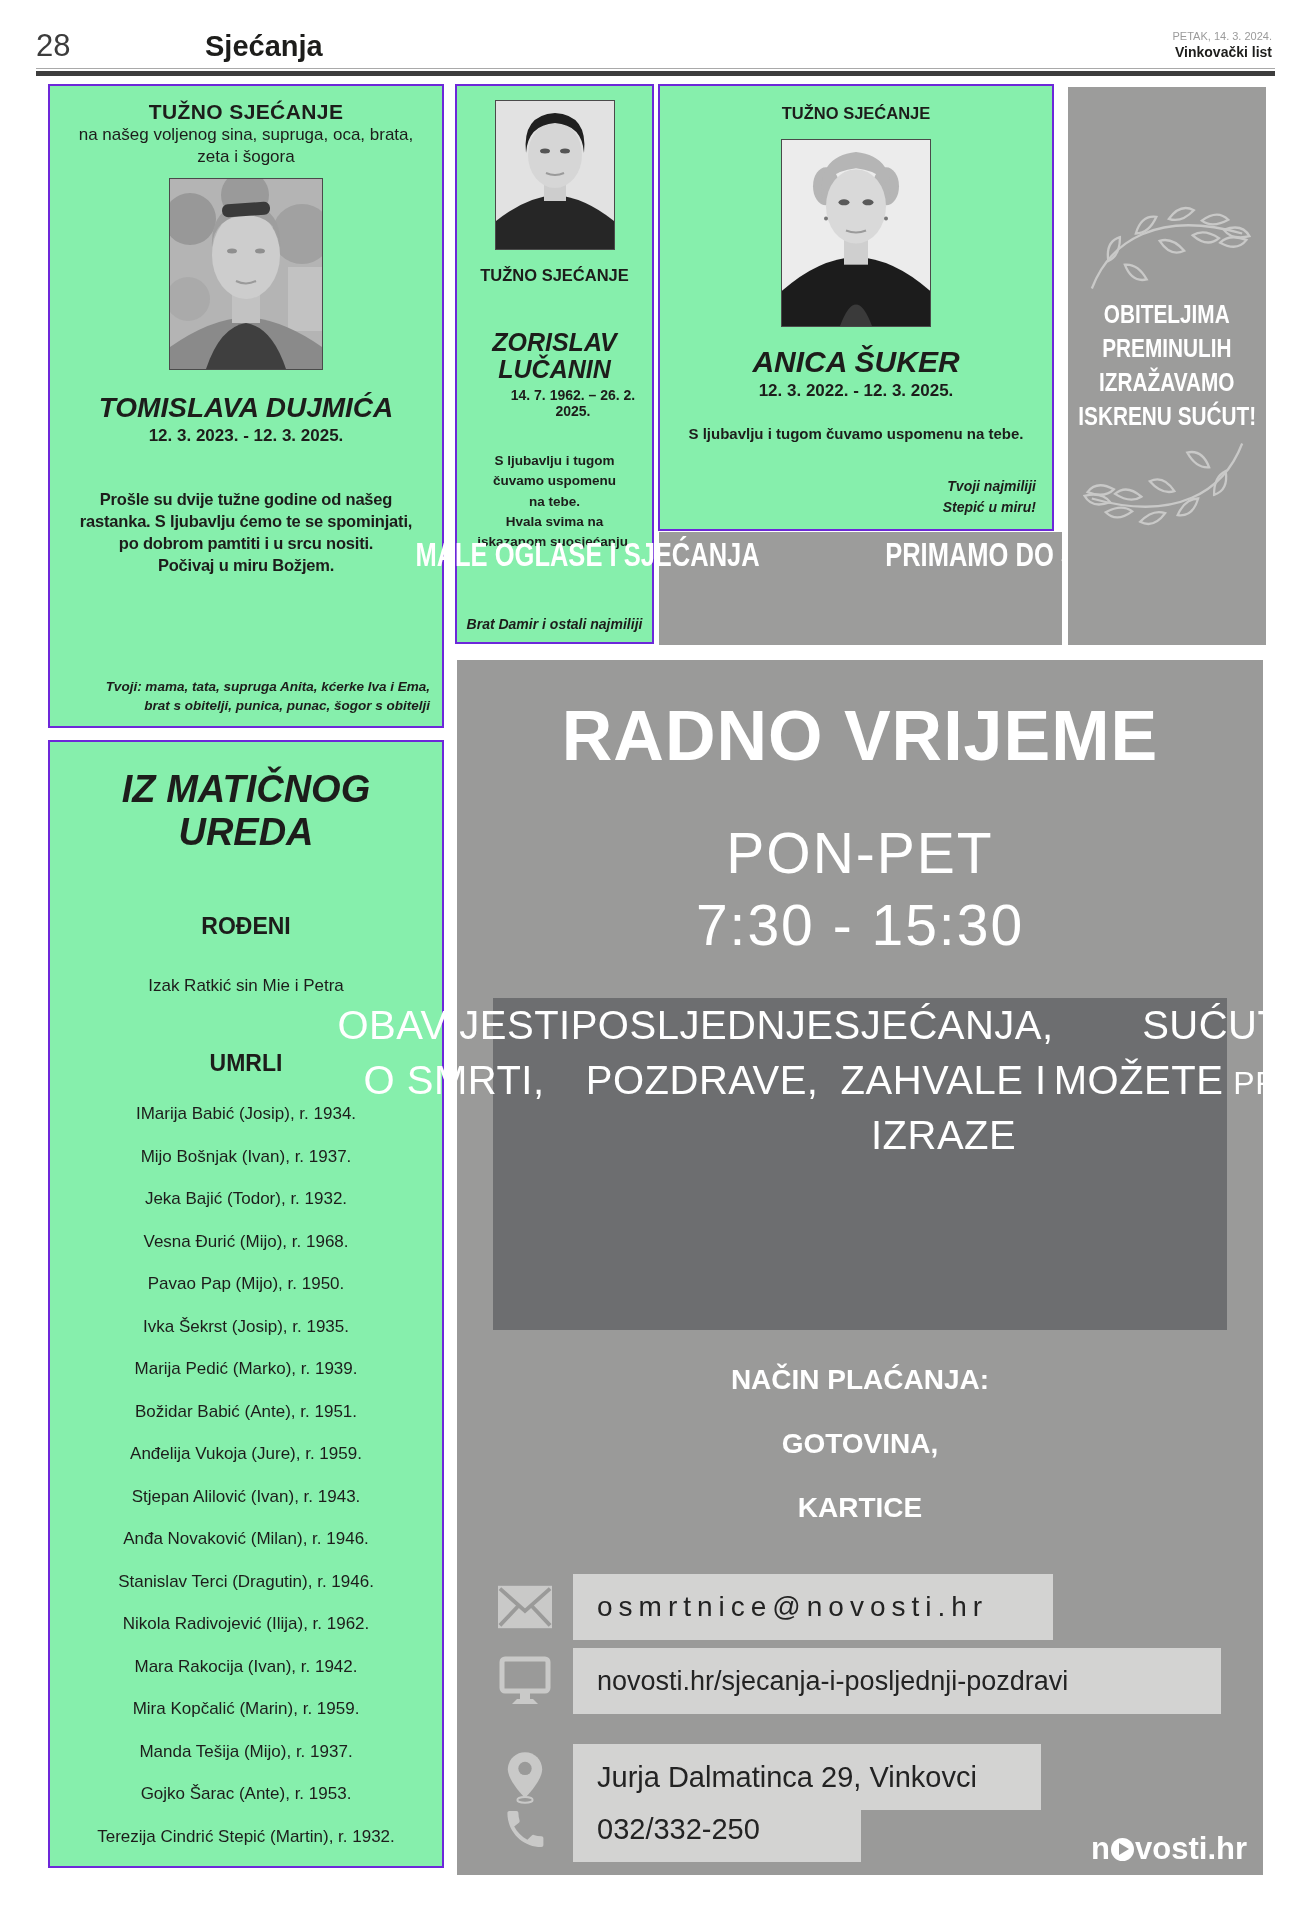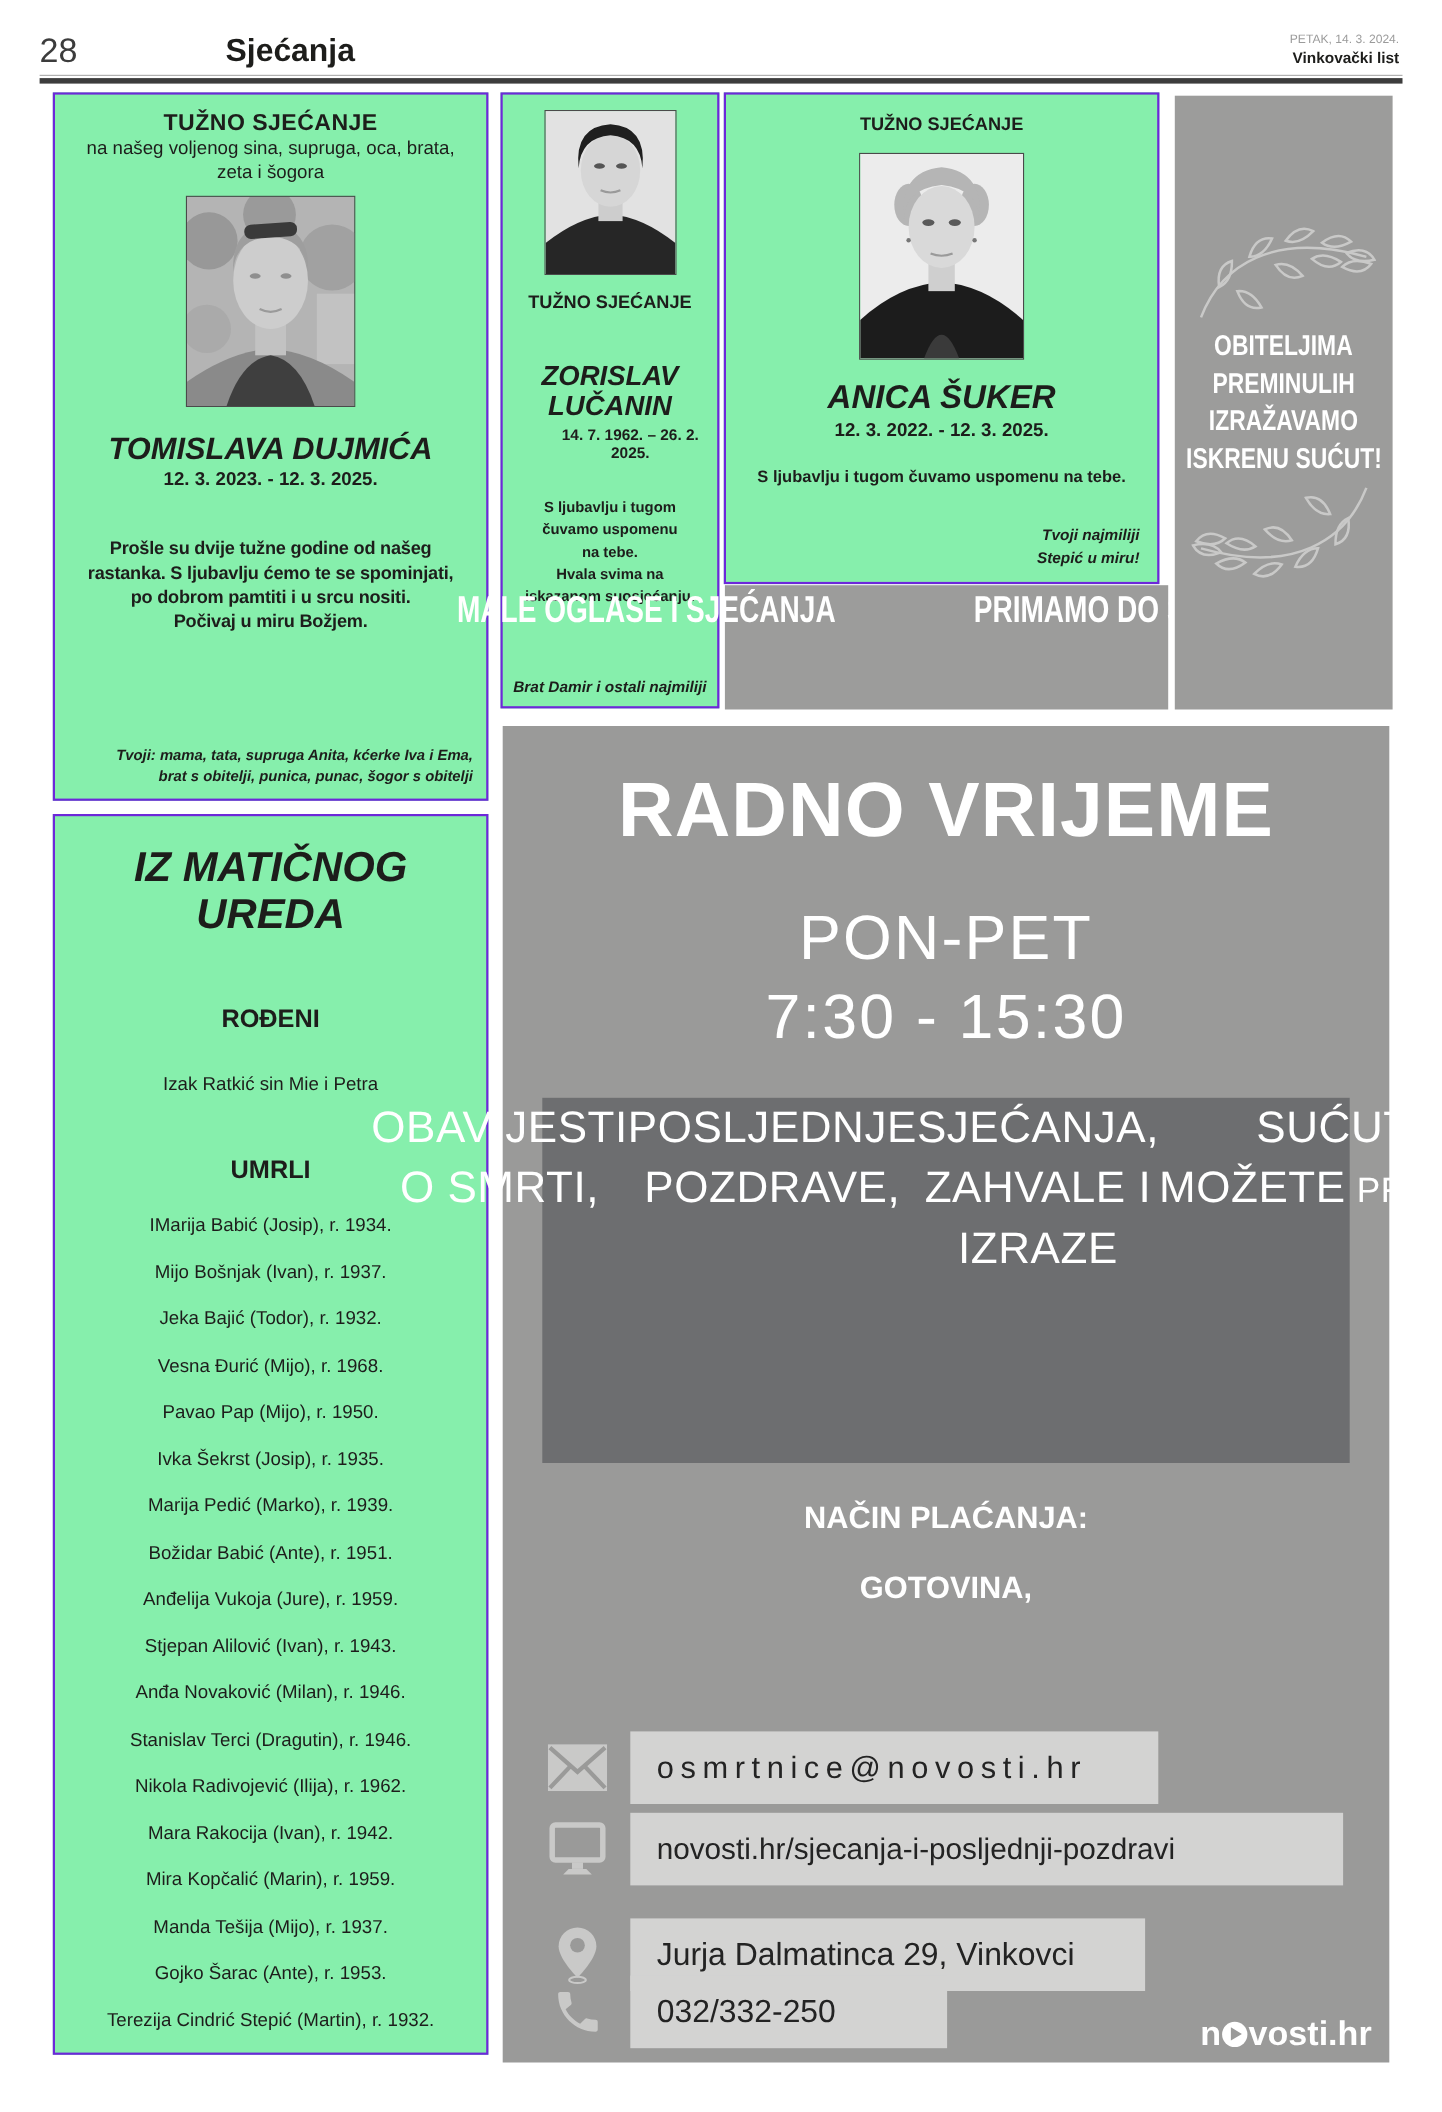--- a/index.html
+++ b/index.html
@@ -281,20 +281,21 @@
     <div class="g-hours" id="g-hours2">7:30 - 15:30</div>
     <div id="g-dark">
       <div class="g-dline">OBAVIJESTI O SMRTI,</div>
       <div class="g-dline">POSLJEDNJE POZDRAVE,</div>
       <div class="g-dline">SJEĆANJA, ZAHVALE I IZRAZE</div>
       <div class="g-dline"><span>SUĆUTI MOŽETE</span><span class="g-dsmall">PREDATI:</span></div>
     </div>
     <div id="g-pay">
       <div class="g-pay-line">NAČIN PLAĆANJA:</div>
       <div class="g-pay-line g-pay-opt">GOTOVINA,</div>
+      <div class="g-pay-line g-pay-opt">KARTICE</div>
     </div>
 
     <div class="g-row" id="row-email">
       <span class="g-icon">
         <svg width="54" height="44" viewBox="0 0 56 44">
           <rect width="56" height="44" fill="#c9c9c8"></rect>
           <path d="M2,3 L28,26 L54,3" stroke="#9a9a99" stroke-width="4" fill="none"></path>
           <path d="M2,41 L21,21 M54,41 L35,21" stroke="#9a9a99" stroke-width="4" fill="none"></path>
         </svg>
       </span>

